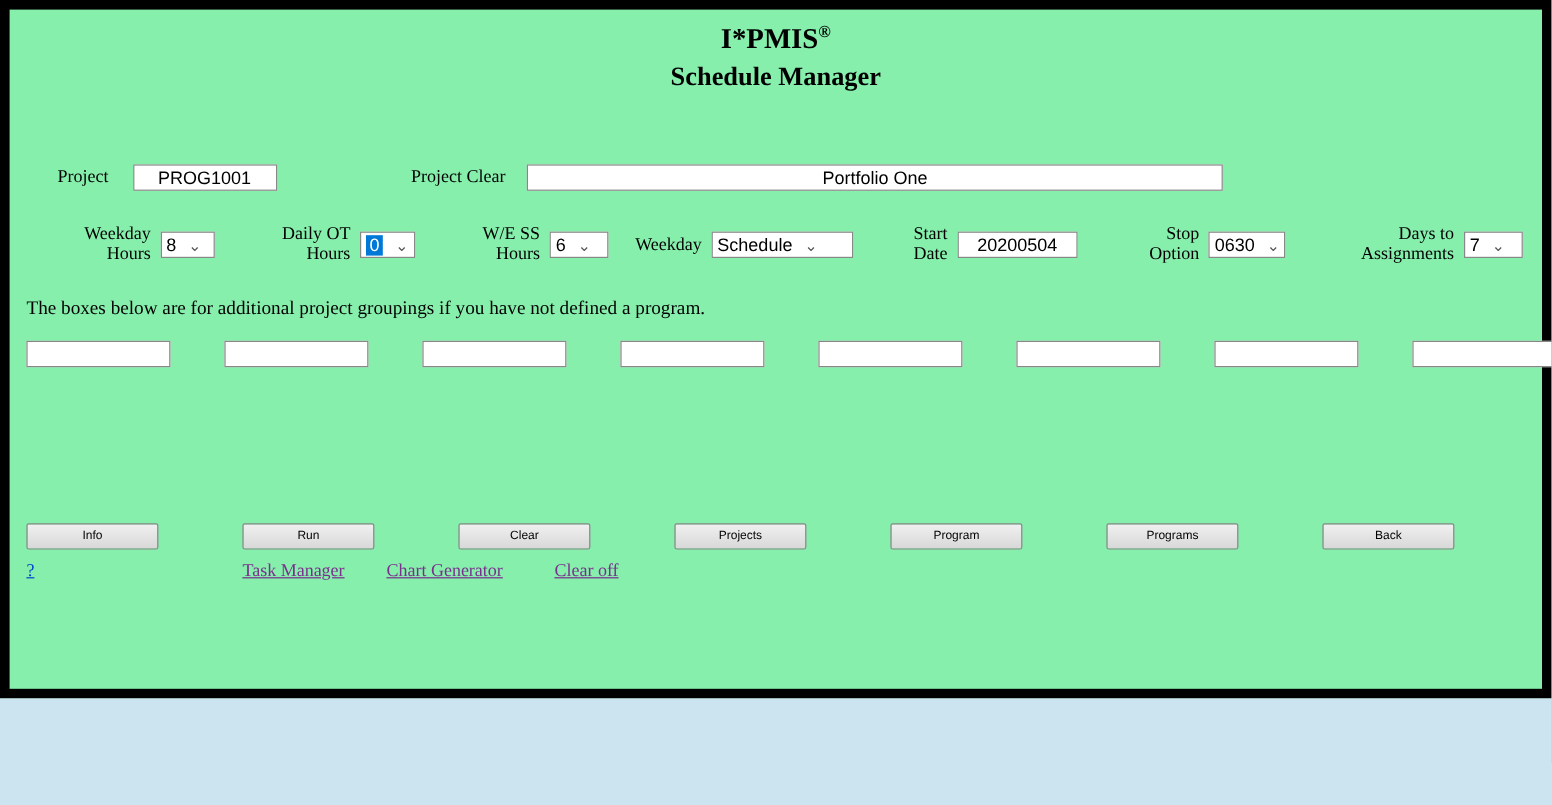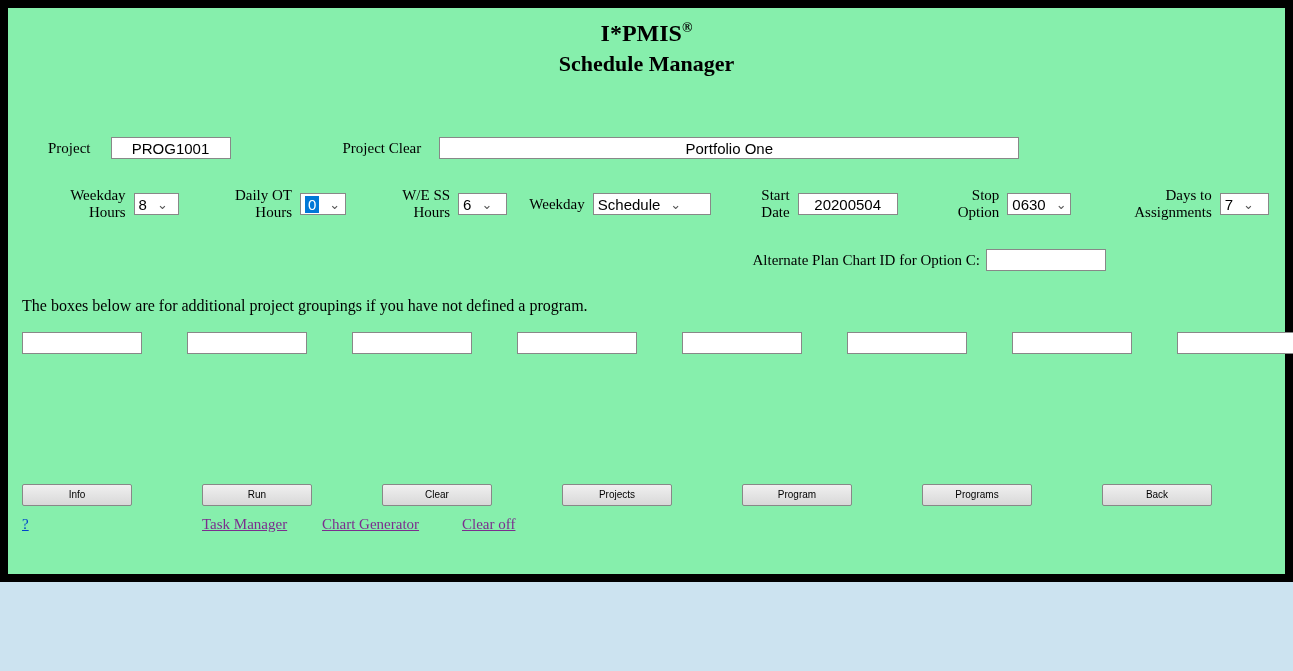--- a/index.html
+++ b/index.html
@@ -203,24 +203,20 @@
       <span class="chev">⌄</span>
     </span>
 
     <span class="label">Days to Assignments</span>
     <span class="select-wrap" style="width:52px">
       <span class="val">7</span>
       <span class="chev">⌄</span>
     </span>
   </div>
 
-  <div class="row row-alt">
-    <span class="label">Alternate Plan Chart ID for Option C:</span>
-    <input type="text" class="alt-chart" value="" style="">
-  </div>
 
   <div class="instr">The boxes below are for additional project groupings if you have not defined a program.</div>
   <div class="row-groupings">
     <input type="text" value="" style="">
     <input type="text" value="" style="">
     <input type="text" value="" style="">
     <input type="text" value="" style="">
     <input type="text" value="" style="">
     <input type="text" value="" style="">
     <input type="text" value="" style="">

